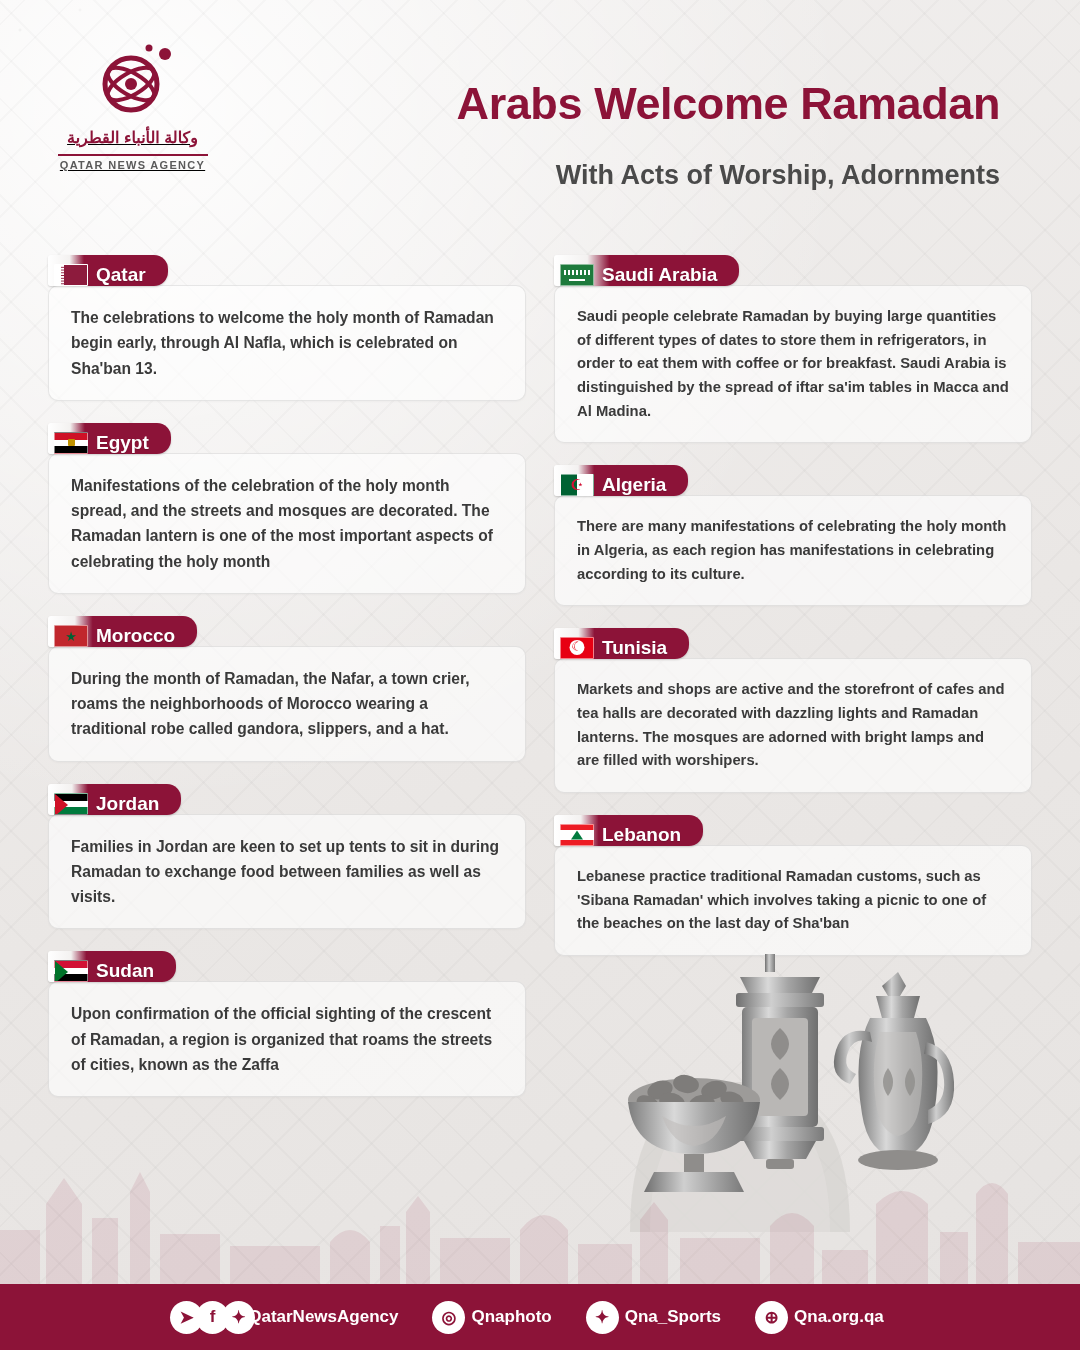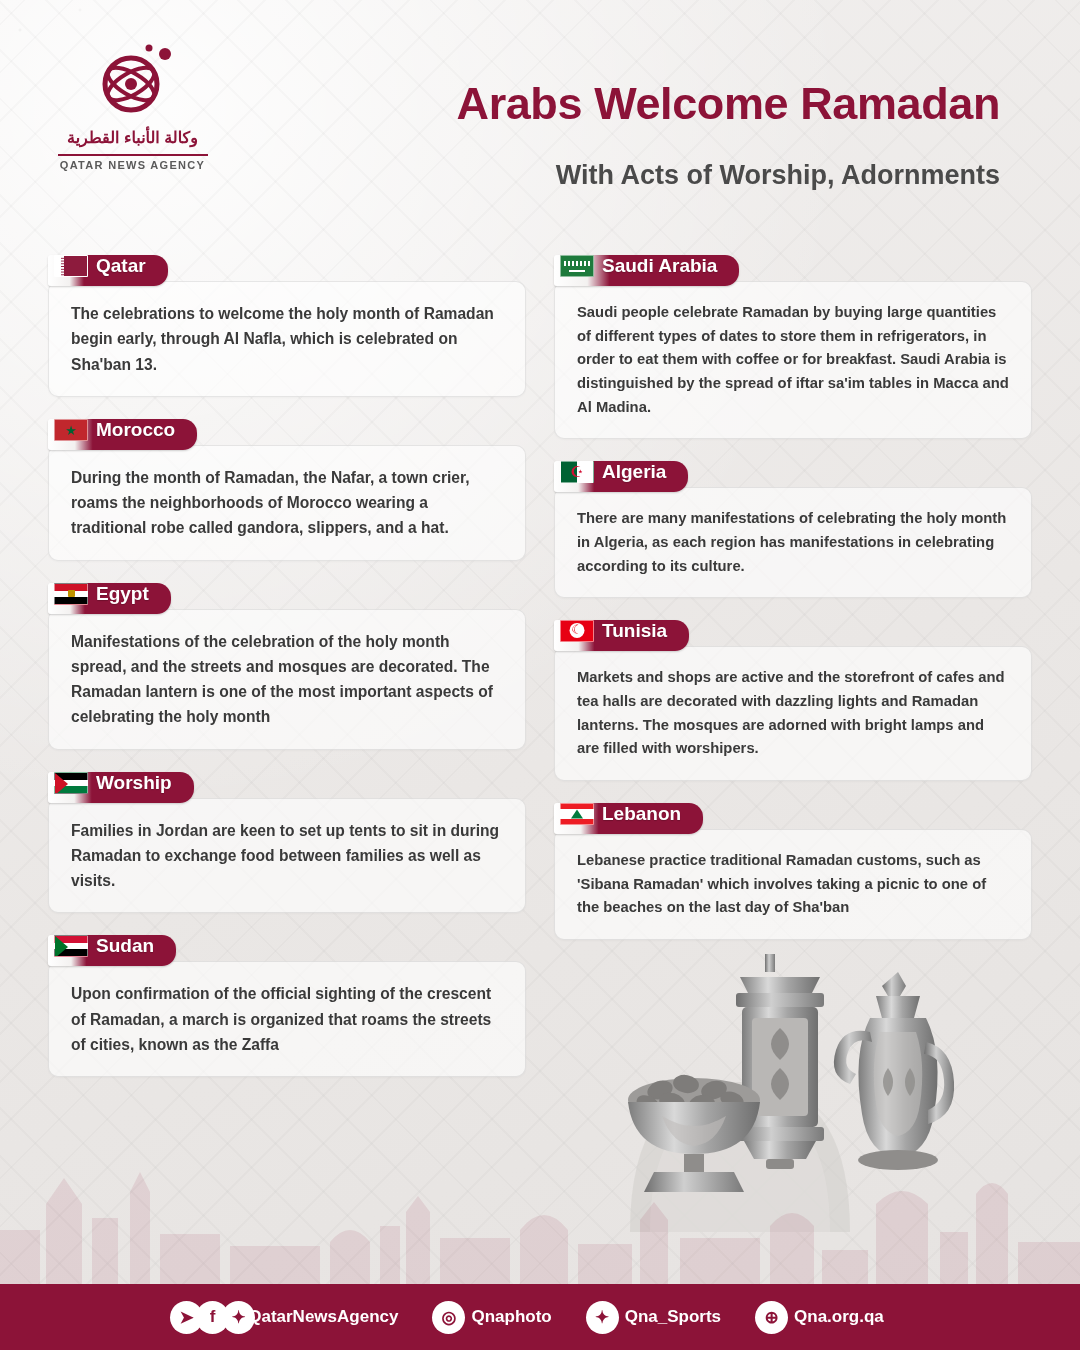--- a/index.html
+++ b/index.html
@@ -39,20 +39,21 @@
     position: relative;
     display: flex;
     align-items: flex-start;
     padding: 30px 40px 0 45px;
     height: 210px;
   }
   .logo-wrap {
     width: 175px;
     display: flex; flex-direction: column; align-items: center;
     padding-top: 14px;
+    text-decoration: underline;
   }
   .logo-mark { width: 96px; height: 78px; }
   .logo-ar {
     margin-top: 6px;
     font-size: 16px; font-weight: bold; color: #8c1338;
     letter-spacing: .5px; direction: rtl;
   }
   .logo-en {
     margin-top: 3px;
     font-size: 11px; font-weight: bold; color: #5a5a5a;
@@ -75,21 +76,21 @@
     position: relative;
     display: flex;
     padding: 45px 48px 0 48px;
     gap: 28px;
   }
   .col { width: 478px; display: flex; flex-direction: column; }
   .card { margin-bottom: 22px; }
 
   .tab {
     position: relative;
-    display: inline-flex; align-items: flex-start;
+    display: inline-flex; align-items: flex-end;
     height: 31px;
     background: linear-gradient(90deg, #ffffff 0%, #f3f1f0 18%, #8c1338 30%, #8c1338 100%);
     border-radius: 3px 14px 14px 3px;
     padding: 0 22px 0 6px;
     box-shadow: 0 1px 2px rgba(0,0,0,0.18);
     width: max-content;
   }
   .tab .flag {
     width: 34px; height: 22px;
     border: 1px solid rgba(255,255,255,.5);
@@ -247,48 +248,48 @@
       <div class="card">
         <div class="tab">
           <span class="flag f-qatar"></span>
           <span class="cname">Qatar</span>
         </div>
         <div class="body">The celebrations to welcome the holy month of Ramadan begin early, through Al Nafla, which is celebrated on Sha'ban 13.</div>
       </div>
 
       <div class="card">
         <div class="tab">
+          <span class="flag f-egypt"></span>
+          <span class="cname">Egypt</span>
+        </div>
+        <div class="body">Manifestations of the celebration of the holy month spread, and the streets and mosques are decorated. The Ramadan lantern is one of the most important aspects of celebrating the holy month</div>
+      </div>
+
+      <div class="card">
+        <div class="tab">
           <span class="flag f-morocco"></span>
           <span class="cname">Morocco</span>
         </div>
         <div class="body">During the month of Ramadan, the Nafar, a town crier, roams the neighborhoods of Morocco wearing a traditional robe called gandora, slippers, and a hat.</div>
       </div>
 
       <div class="card">
         <div class="tab">
-          <span class="flag f-egypt"></span>
-          <span class="cname">Egypt</span>
-        </div>
-        <div class="body">Manifestations of the celebration of the holy month spread, and the streets and mosques are decorated. The Ramadan lantern is one of the most important aspects of celebrating the holy month</div>
-      </div>
-
-      <div class="card">
-        <div class="tab">
           <span class="flag f-jordan"></span>
-          <span class="cname">Worship</span>
+          <span class="cname">Jordan</span>
         </div>
         <div class="body">Families in Jordan are keen to set up tents to sit in during Ramadan to exchange food between families as well as visits.</div>
       </div>
 
       <div class="card">
         <div class="tab">
           <span class="flag f-sudan"></span>
           <span class="cname">Sudan</span>
         </div>
-        <div class="body">Upon confirmation of the official sighting of the crescent of Ramadan, a march is organized that roams the streets of cities, known as the Zaffa</div>
+        <div class="body">Upon confirmation of the official sighting of the crescent of Ramadan, a region is organized that roams the streets of cities, known as the Zaffa</div>
       </div>
 
     </div>
 
     <div class="col">
 
       <div class="card">
         <div class="tab">
           <span class="flag f-saudi"></span>
           <span class="cname">Saudi Arabia</span>

